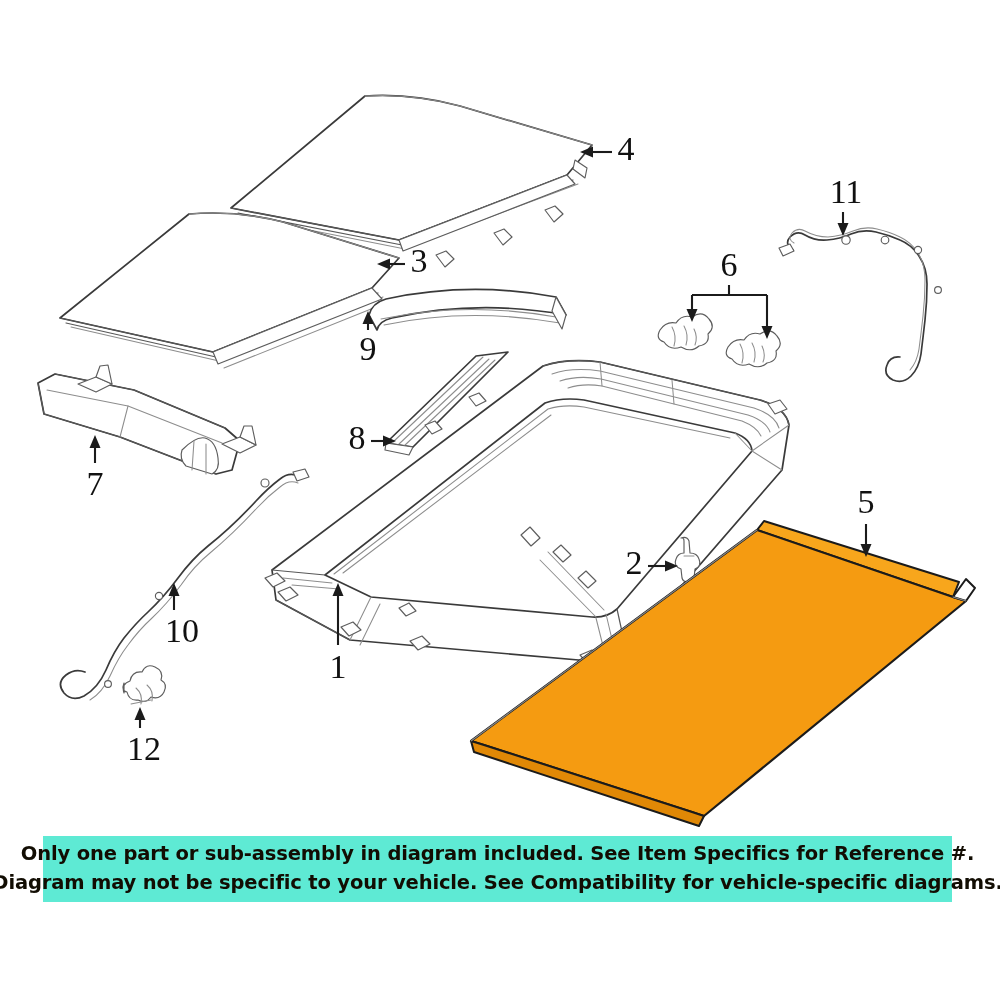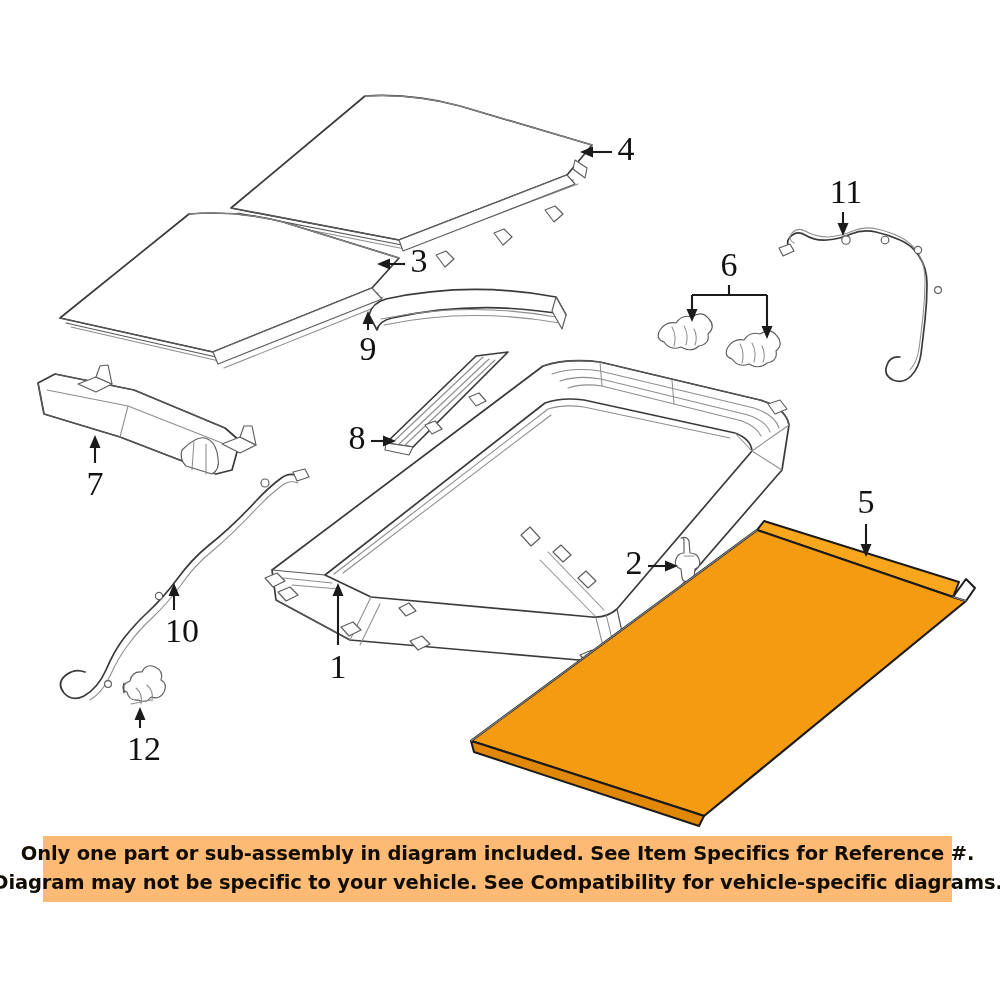--- a/index.html
+++ b/index.html
@@ -367,18 +367,18 @@
     </g>
 
     <g>
       <line class="leader" x1="140" y1="728" x2="140" y2="716"></line>
       <path class="leader-head" d="M140 707 l-5.5 13 l11 0 z"></path>
       <text class="callout-text" x="144" y="752" text-anchor="middle">12</text>
     </g>
 
   </svg>
 
-  <div id="disclaimer-banner" style="background:#fdba74;">
+  <div id="disclaimer-banner" style="background:#5eead4;">
     <div class="bline">Only one part or sub-assembly in diagram included. See Item Specifics for Reference #.</div>
     <div class="bline">Diagram may not be specific to your vehicle. See Compatibility for vehicle-specific diagrams.</div>
   </div>
 
 </div>
 
 </body></html>

